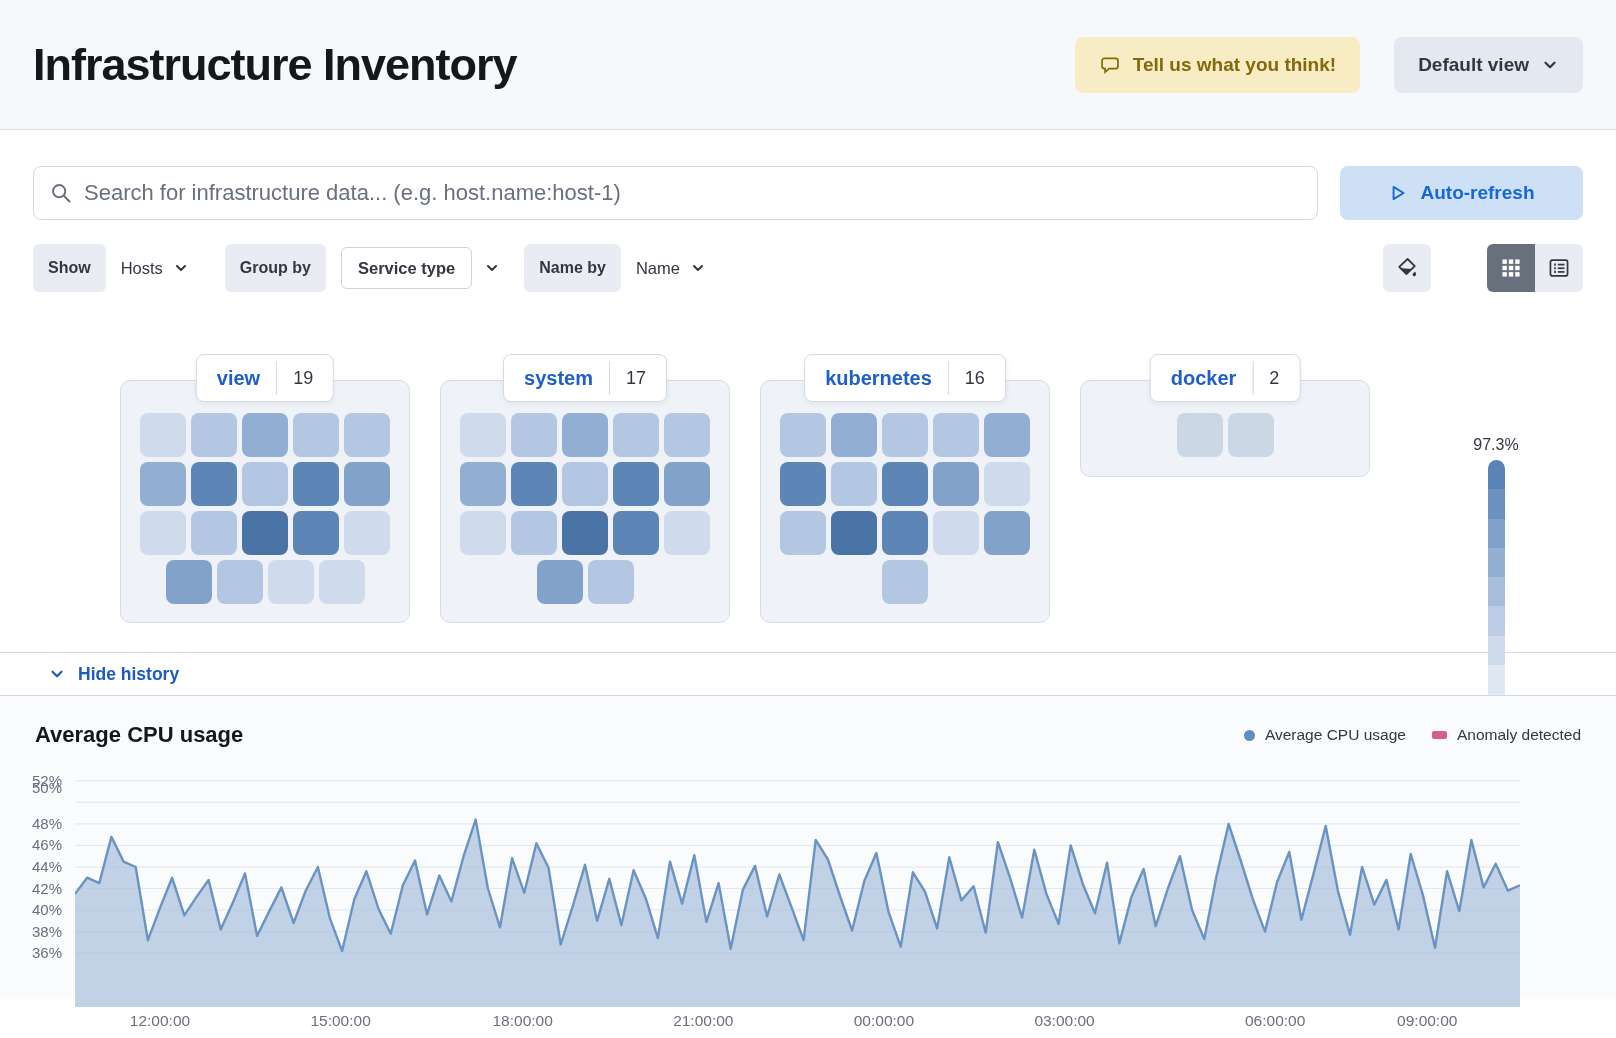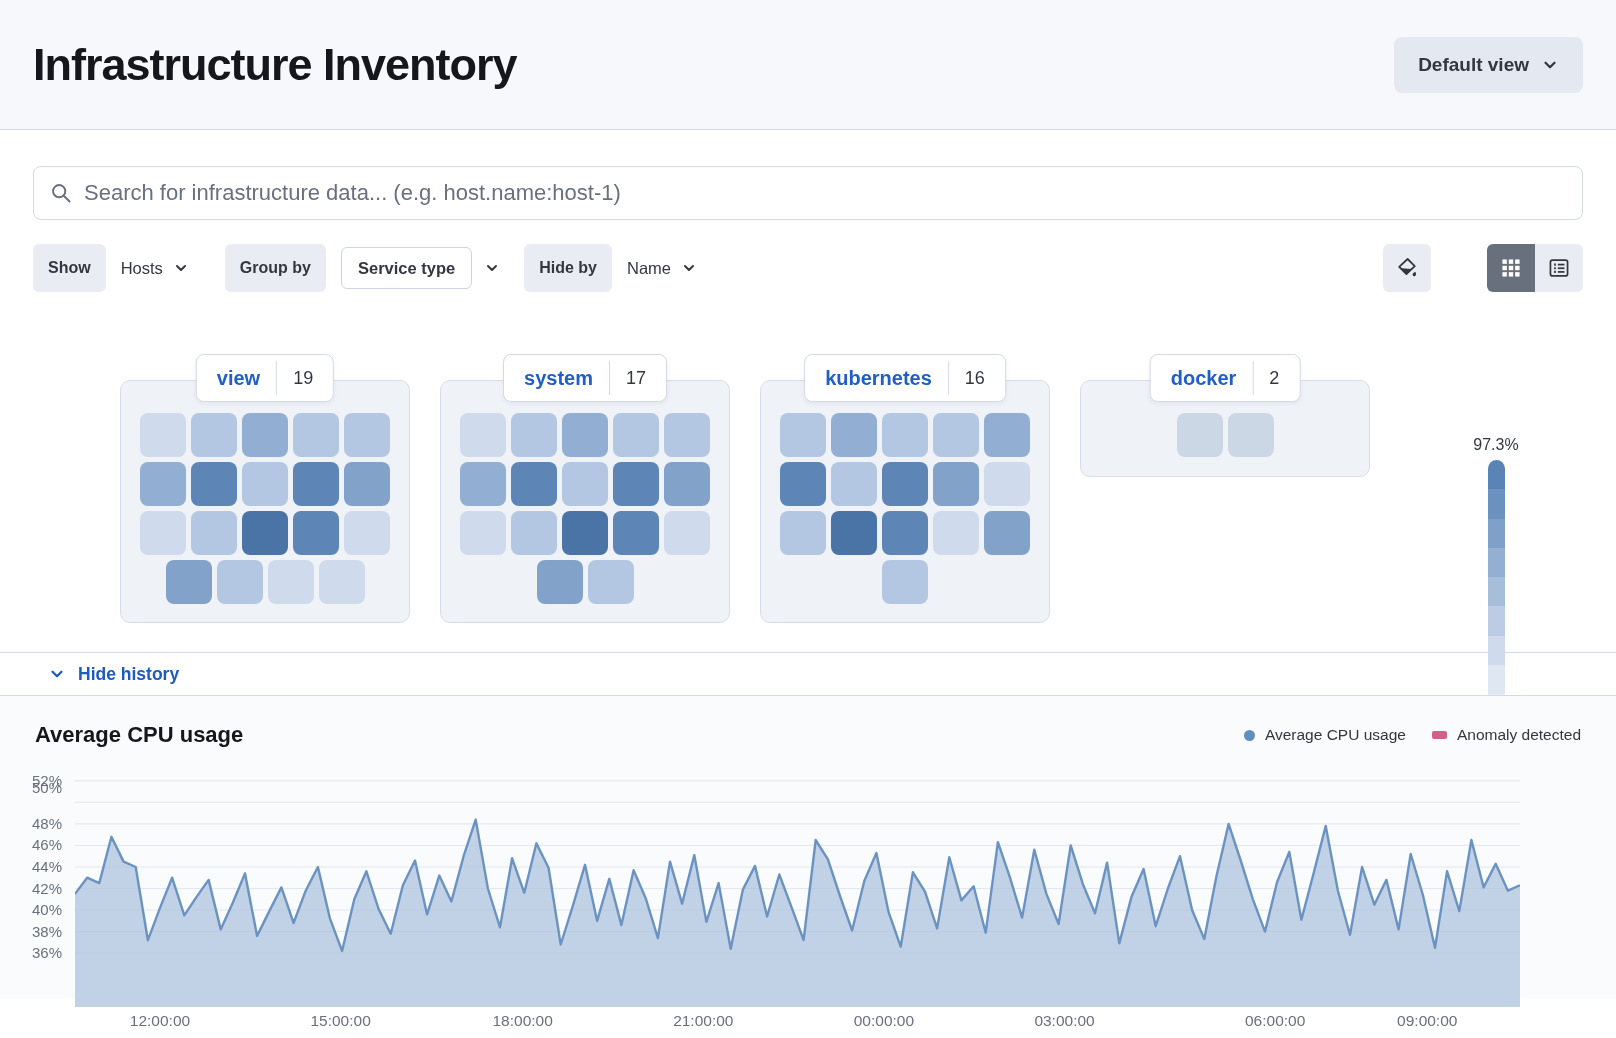--- a/index.html
+++ b/index.html
@@ -89,20 +89,28 @@
   .plot svg { display:block; width:100%; height:100%; }
   .ytick { position:absolute; left:0; width:62px; text-align:right; font-size:15px; color:#69707d; }
   .xtick { position:absolute; width:110px; text-align:left; font-size:15.5px; color:#69707d; top:316px; }
 </style>
 </head>
 <body>
 
 <header class="app-header">
   <h1 class="page-title">Infrastructure Inventory</h1>
   <div class="header-right">
+    <button class="btn feedback-btn">
+      <span style="display:flex">
+        <svg width="22" height="22" viewBox="0 0 18 18" fill="none" stroke="#83690c" stroke-width="1.4">
+          <path d="M4.5 3.5h9a2 2 0 0 1 2 2v4.5a2 2 0 0 1-2 2H8.2L5 14.8v-2.8h-.5a2 2 0 0 1-2-2V5.5a2 2 0 0 1 2-2z"></path>
+        </svg>
+      </span>
+      <span>Tell us what you think!</span>
+    </button>
     <button class="btn view-btn">
       <span>Default view</span>
       <span style="display:flex">
         <svg width="18" height="18" viewBox="0 0 16 16" fill="none" stroke="#343741" stroke-width="2" stroke-linecap="round" stroke-linejoin="round">
           <polyline points="4,6 8,10 12,6"></polyline>
         </svg>
       </span>
     </button>
   </div>
 </header>
@@ -112,20 +120,28 @@
   <div class="search-row">
     <div class="search-box">
       <span style="display:flex">
         <svg width="22" height="22" viewBox="0 0 18 18" fill="none" stroke="#69707d" stroke-width="1.6">
           <circle cx="7.5" cy="7.5" r="5"></circle>
             <line x1="11.5" y1="11.5" x2="16" y2="16" stroke-linecap="round"></line>
         </svg>
       </span>
       <input placeholder="Search for infrastructure data... (e.g. host.name:host-1)" style="">
     </div>
+    <button class="btn refresh-btn">
+      <span style="display:flex">
+        <svg width="20" height="20" viewBox="0 0 18 18" fill="none" stroke="#1868d2" stroke-width="1.7" stroke-linejoin="round">
+          <path d="M5 3.5 L14 9 L5 14.5 Z"></path>
+        </svg>
+      </span>
+      <span>Auto-refresh</span>
+    </button>
   </div>
 
   <div class="filter-row">
     <div class="ctl">
       <span class="ctl-label">Show</span>
       <span class="ctl-value">
         <span>Hosts</span>
         <svg width="16" height="16" viewBox="0 0 16 16" fill="none" stroke="#343741" stroke-width="2" stroke-linecap="round" stroke-linejoin="round">
             <polyline points="4,6 8,10 12,6"></polyline>
           </svg>
@@ -134,21 +150,21 @@
     <div class="ctl">
       <span class="ctl-label">Group by</span>
       <span class="groupby-pill">Service type</span>
       <span class="groupby-chevron">
         <svg width="16" height="16" viewBox="0 0 16 16" fill="none" stroke="#343741" stroke-width="2" stroke-linecap="round" stroke-linejoin="round">
             <polyline points="4,6 8,10 12,6"></polyline>
           </svg>
       </span>
     </div>
     <div class="ctl">
-      <span class="ctl-label">Hide by</span>
+      <span class="ctl-label">Name by</span>
       <span class="ctl-value">
         <span>Name</span>
         <svg width="16" height="16" viewBox="0 0 16 16" fill="none" stroke="#343741" stroke-width="2" stroke-linecap="round" stroke-linejoin="round">
             <polyline points="4,6 8,10 12,6"></polyline>
           </svg>
       </span>
     </div>
     <div class="filter-spacer"></div>
     <button class="icon-btn">
       <svg width="24" height="24" viewBox="0 0 20 20" fill="none" stroke="#343741" stroke-width="1.5" stroke-linejoin="round">

